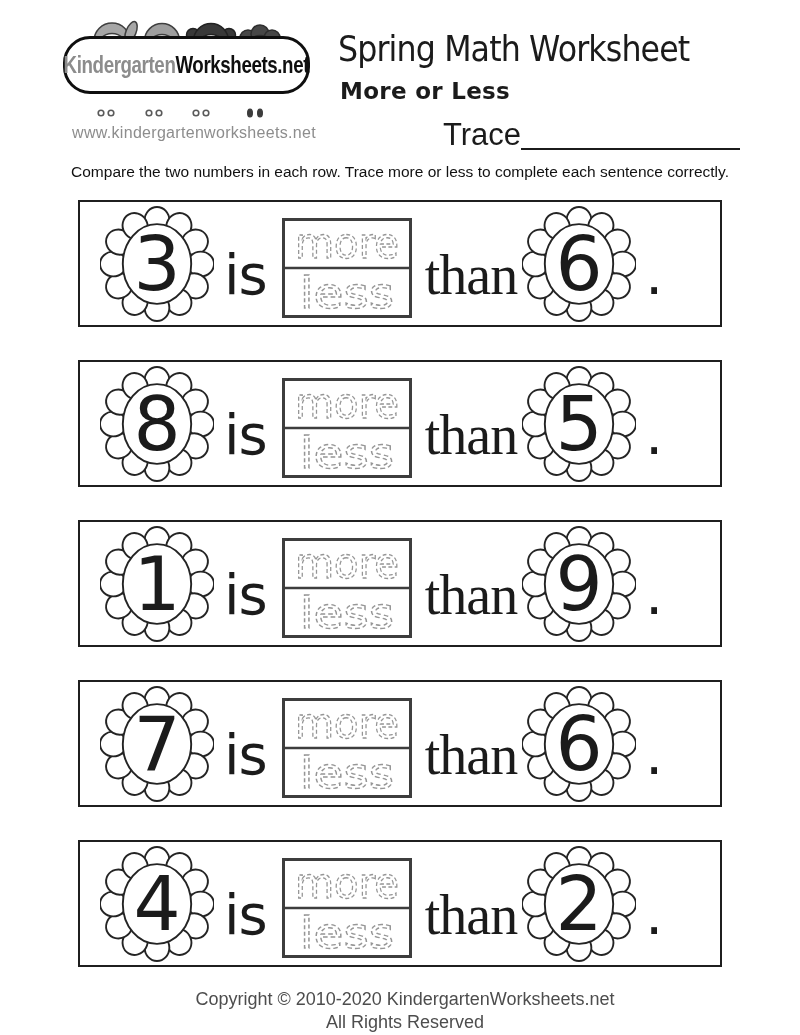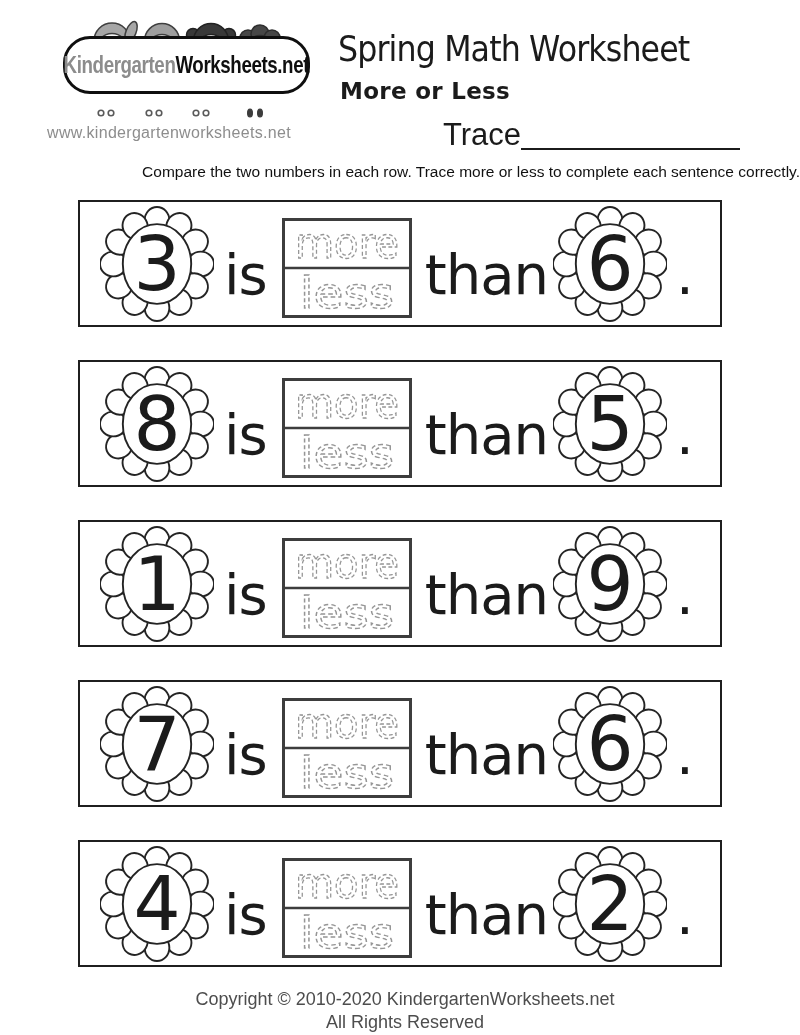--- a/index.html
+++ b/index.html
@@ -9,48 +9,48 @@
   
   .kids-svg{position:absolute;left:85px;top:12px;z-index:1;}
   .banner{position:absolute;left:63px;top:36px;width:241px;height:52px;z-index:2;
           background:#fff;border:3.5px solid #0f0f0f;border-radius:27px;
           display:flex;align-items:center;justify-content:center;}
   .banner-text{white-space:nowrap;font-size:24px;font-weight:700;letter-spacing:-0.5px;
           transform:scaleX(0.78);transform-origin:center;}
   .brand-gray{color:#8c8c8c;}
   .brand-dark{color:#0f0f0f;}
   .feet-svg{position:absolute;left:63px;top:106px;z-index:1;}
-  .logo-url{position:absolute;left:41px;top:124px;width:256px;text-align:center;
+  .logo-url{position:absolute;left:66px;top:124px;width:256px;text-align:center;
           font-size:16px;color:#8d8d8d;letter-spacing:0.3px;}
 
   
   .title{position:absolute;left:338px;top:28px;font-size:36px;font-weight:400;
          white-space:nowrap;transform:scaleX(0.88);transform-origin:left center;
          font-family:"DejaVu Sans",sans-serif;letter-spacing:-1px;}
   .subtitle{position:absolute;left:340px;top:78px;font-size:23px;font-weight:700;
          letter-spacing:0.3px;font-family:"DejaVu Sans",sans-serif;text-align:right;}
   .name-row{position:absolute;left:443px;top:118px;width:297px;display:flex;align-items:flex-end;}
   .name-label{font-size:31px;font-weight:400;line-height:1;}
   .name-line{flex:1;border-bottom:2.5px solid #1b1b1b;height:30px;}
 
-  .instructions{position:absolute;left:0;top:163px;width:800px;text-align:right;
+  .instructions{position:absolute;left:0;top:163px;width:800px;text-align:center;
          font-size:15.5px;color:#111;}
 
   
   .rows{position:absolute;left:78px;top:200px;width:644px;}
   .row{box-sizing:border-box;width:644px;height:127px;margin-bottom:33px;
        border:2.5px solid #1f1f1f;background:#fff;
        display:flex;align-items:center;padding-left:20px;}
   .flower{width:114px;height:120px;flex:0 0 auto;}
   .fnum{font-family:"DejaVu Sans",sans-serif;font-size:78px;fill:#1b1b1b;
         text-anchor:middle;}
   .word{font-family:"DejaVu Sans",sans-serif;font-size:56px;line-height:1;
         margin-top:22px;color:#1b1b1b;letter-spacing:-1px;}
   .word-is{margin-left:10px;}
-  .word-than{margin-left:13px;}
+  .word-than{margin-left:13px;font-family:Liberation Serif, serif;}
   .period{margin-left:9px;}
   .tracebox{width:130px;height:100px;margin-left:15px;margin-top:8px;flex:0 0 auto;}
   .trace{font-family:"DejaVu Sans",sans-serif;font-size:42px;fill:none;
          stroke:#969696;stroke-width:1.3;stroke-dasharray:4 2.6;text-anchor:middle;}
   .flower-right{margin-left:5px;}
 
   
   .footer{position:absolute;left:0;top:988px;width:794px;text-align:center;
           color:#4d4d4d;font-size:18px;line-height:1.3;margin-left:8px;}
 </style>

